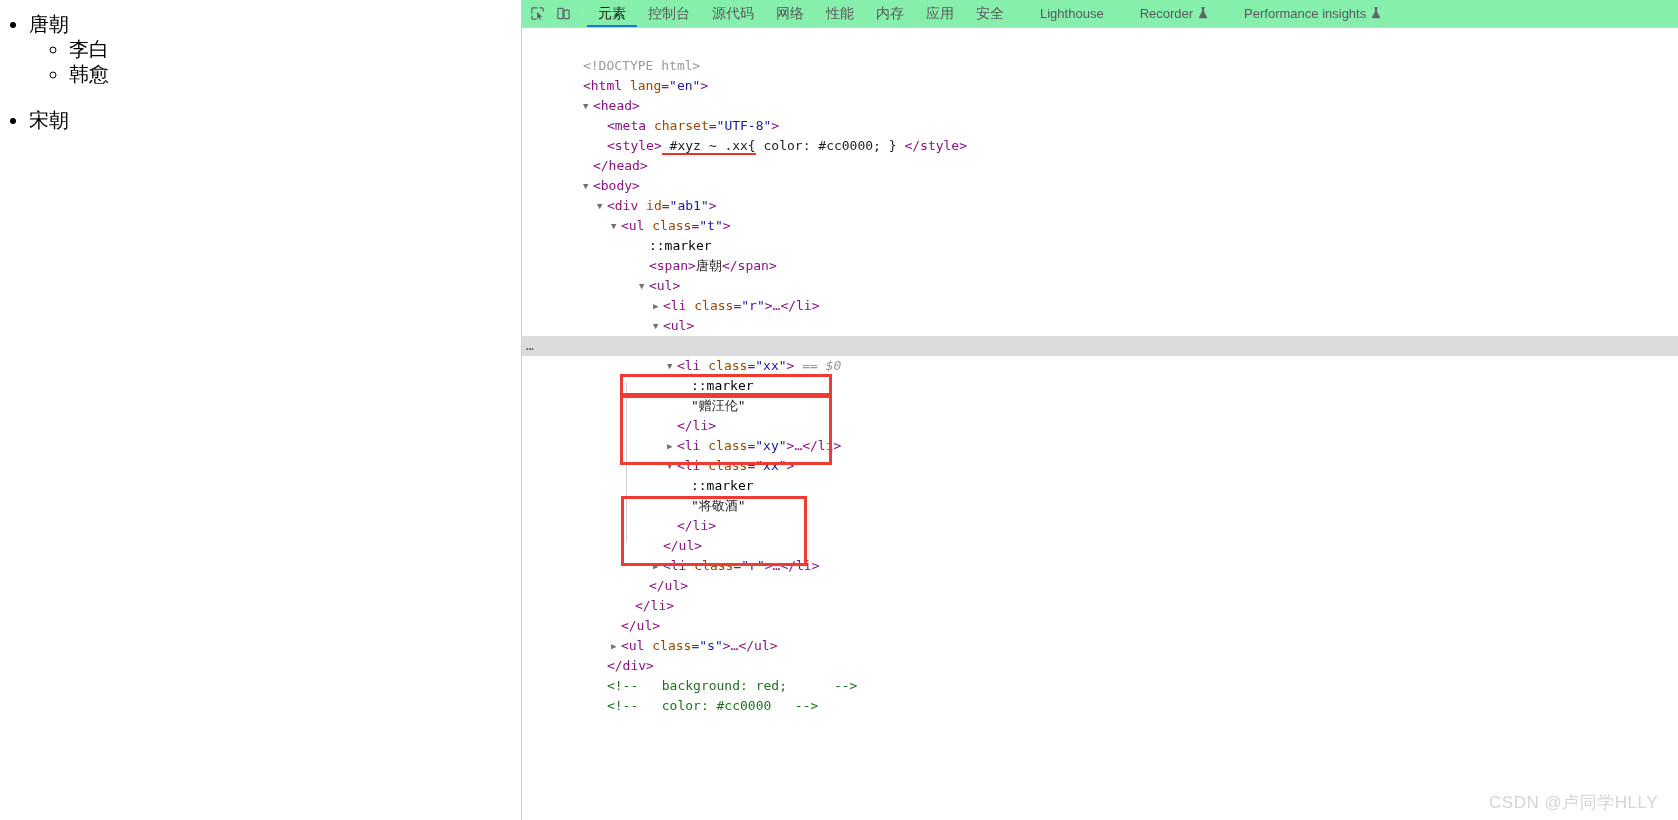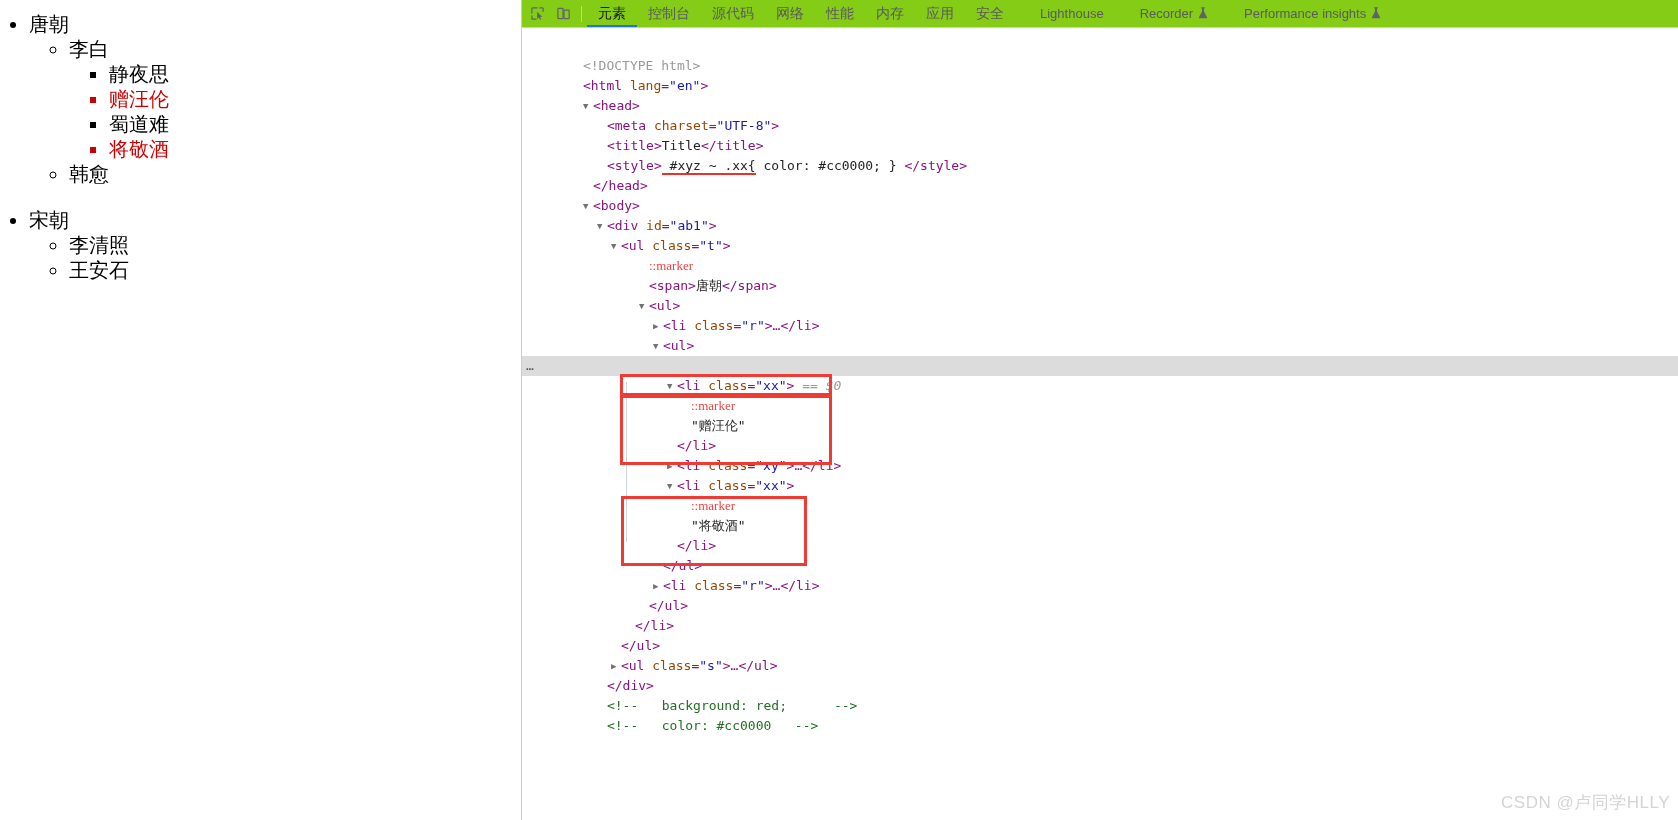--- a/index.html
+++ b/index.html
@@ -50,21 +50,21 @@
   #devtools {
     position: absolute;
     left: 521px; top: 0;
     width: 1157px; height: 820px;
     background: #ffffff;
     border-left: 1px solid #cdcdcd;
     box-sizing: border-box;
   }
   .dt-toolbar {
     height: 28px;
-    background: #84cc16;
+    background: #86efac;
     border-bottom: 1px solid #cdcdcd;
     display: flex;
     align-items: center;
     padding: 0 2px;
     box-sizing: border-box;
   }
   .tb-icon {
     width: 26px; height: 26px;
     display: flex; align-items: center; justify-content: center;
     cursor: pointer;
@@ -129,21 +129,21 @@
     color: #727272;
     font-size: 9px;
     vertical-align: 1px;
   }
   .tag     { color: #881280; text-align: right; }
   .attr    { color: #994500; text-align: center; }
   .val     { color: #1a1aa6; }
   .punct   { color: #881280; }
   .txt     { color: #222222; }
   .doctype { color: #999999; }
-  .marker  { color: #ef4444; font-family: Liberation Serif, serif; }
+  .marker  { color: #000000; }
   .comment { color: #236e25; }
   .dollar  { color: #999999; font-style: italic; }
   .guide {
     position: absolute;
     width: 1px;
     background: #c8d3e0;
   }
   .red-underline {
     border-bottom: 2px solid #e8332a;
     padding-bottom: 0px;
@@ -151,57 +151,47 @@
   
   .annot {
     position: absolute;
     border: 3px solid #ef3b33;
     box-sizing: border-box;
     pointer-events: none;
   }
   
   .watermark {
     position: absolute;
-    right: 8px; bottom: 6px;
+    right: 20px; bottom: 6px;
     font-size: 17px;
     color: #d4d4d4;
     font-family: "Liberation Sans", sans-serif;
     letter-spacing: 0.5px;
     white-space: nowrap;
   }
 </style>
 </head>
 <body>
 
 <div id="page-render">
   <ul class="lvl1">
     <li>
       <span>唐朝</span>
       <ul class="lvl2">
         <li>
           <span>李白</span>
-          <ul class="lvl3">
-            <li><span>静夜思</span></li>
-            <li class="red" style="color: rgb(204, 0, 0);"><span>赠汪伦</span></li>
-            <li><span>蜀道难</span></li>
-            <li class="red" style="color: rgb(204, 0, 0);"><span>将敬酒</span></li>
-          </ul>
         </li>
         <li>
           <span>韩愈</span>
         </li>
       </ul>
     </li>
     <li class="dyn-gap" style="list-style:none"></li>
     <li>
       <span>宋朝</span>
-      <ul class="lvl2">
-        <li><span>李清照</span></li>
-        <li><span>王安石</span></li>
-      </ul>
     </li>
   </ul>
 </div>
 
 <div id="devtools">
 
   <div class="dt-toolbar">
     <div class="tb-icon">
       <svg width="15" height="15" viewBox="0 0 16 16">
         <path d="M2 2 H8 M2 2 V8 M14 2 H10 M14 2 V6 M2 14 H7 M2 14 V10" stroke="#5f6368" stroke-width="1.3" fill="none"></path>
@@ -251,23 +241,20 @@
     </div>
 
     <div class="row" style="padding-left:14px">
       <span class="tri">▼</span><span class="tag">&lt;head&gt;</span>
     </div>
 
     <div class="row" style="padding-left:38px">
       <span class="tag">&lt;meta</span><span class="attr"> charset</span><span class="punct">=</span><span class="val">"UTF-8"</span><span class="tag">&gt;</span>
     </div>
 
-    <div class="row" style="padding-left:38px">
-      <span class="tag">&lt;title&gt;</span><span class="txt">Title</span><span class="tag">&lt;/title&gt;</span>
-    </div>
 
     <div class="row" style="padding-left:38px">
       <span class="tag">&lt;style&gt;</span><span class="txt red-underline"> #xyz ~ .xx{</span><span class="txt"> color: #cc0000; }</span><span class="tag"> &lt;/style&gt;</span>
     </div>
 
     <div class="row" style="padding-left:24px">
       <span class="tag">&lt;/head&gt;</span>
     </div>
 
     <div class="row" style="padding-left:14px">

